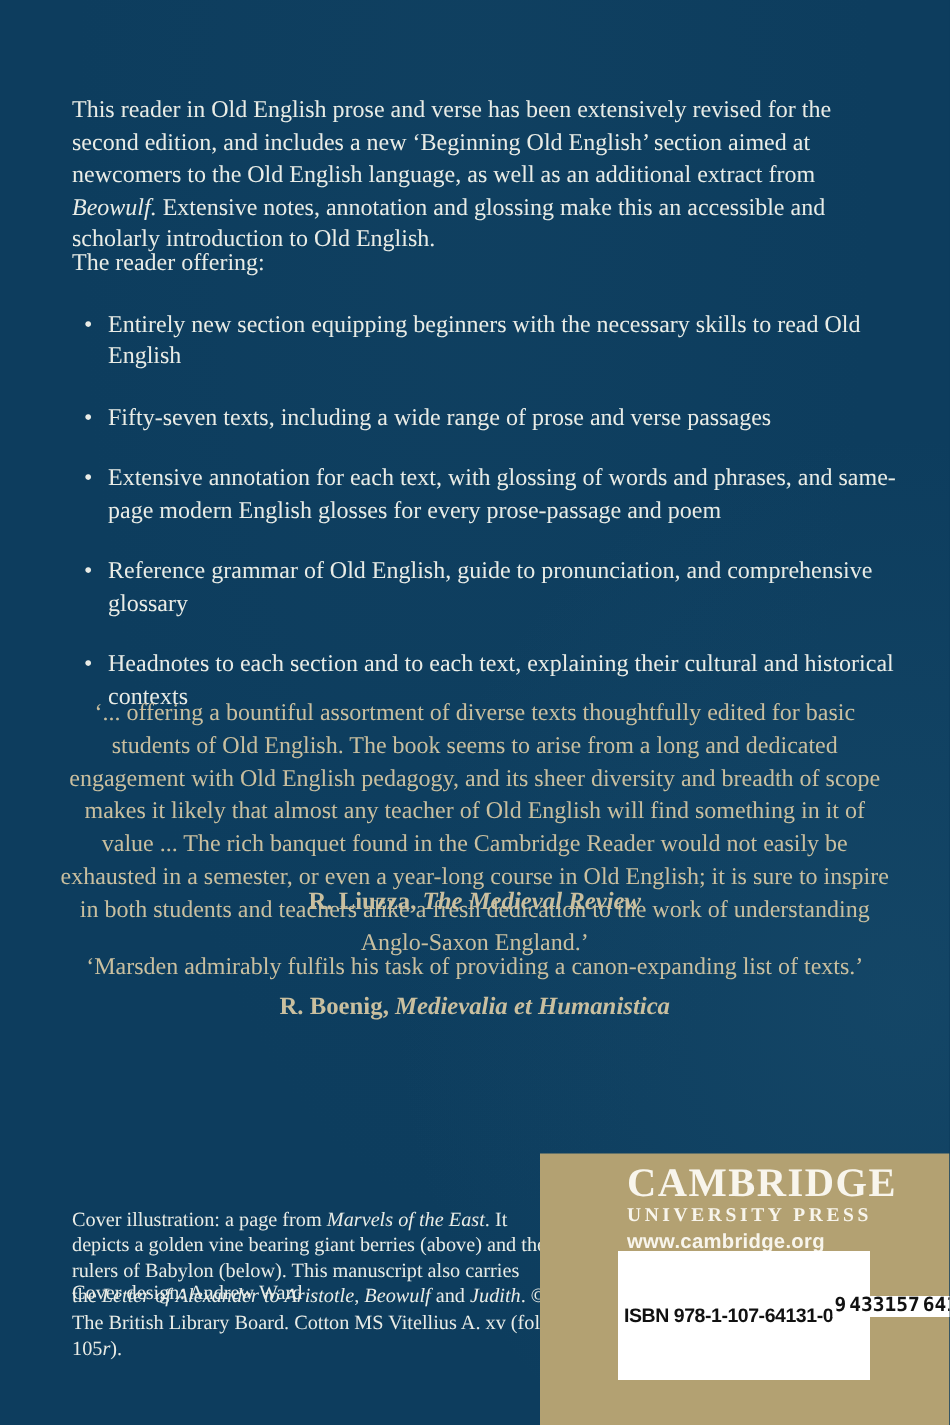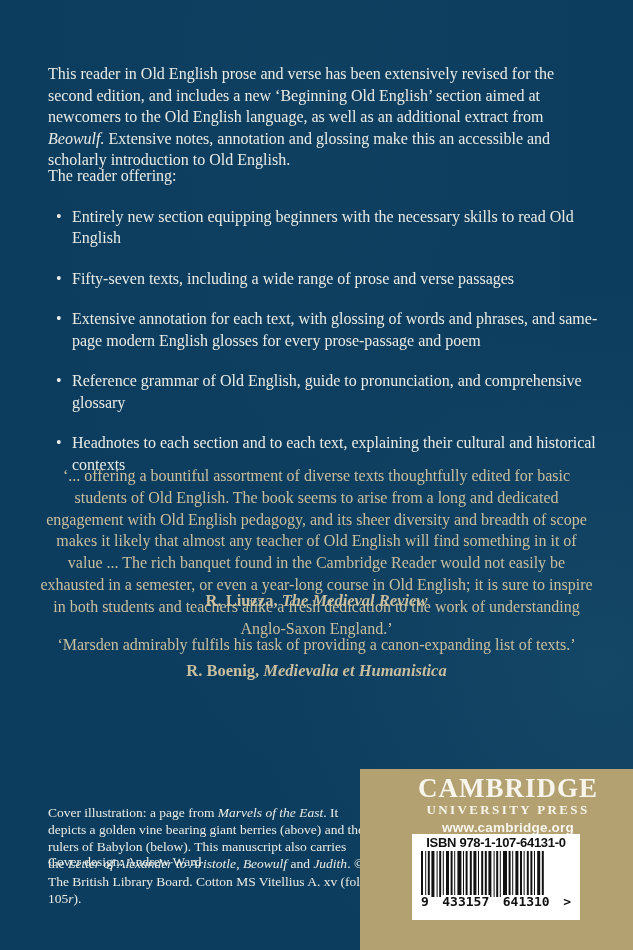--- a/index.html
+++ b/index.html
@@ -54,39 +54,38 @@
     color:#e9ece6;font-size:13.5px;line-height:17.3px;
   }
   .cover-design{
     position:absolute;left:48px;top:840px;width:318px;
     color:#e9ece6;font-size:13.5px;
   }
 
   .publisher-panel{
     position:absolute;left:360px;top:769px;right:0;bottom:0;
     background:#b3a172;
-    text-align:center;
   }
   .publisher-logo{position:absolute;left:58px;top:5px;color:#f8f5ec;}
   .publisher-name{
     font-family:"Liberation Serif","DejaVu Serif",serif;font-weight:bold;
     font-size:27px;letter-spacing:1px;line-height:28px;white-space:nowrap;
   }
   .publisher-sub{
     font-family:"Liberation Serif","DejaVu Serif",serif;font-weight:bold;
     font-size:13px;letter-spacing:2.4px;line-height:15px;white-space:nowrap;
   }
   .publisher-url{
     font-family:"Liberation Sans","DejaVu Sans",sans-serif;font-weight:bold;
     font-size:13.5px;margin-top:3px;letter-spacing:0.2px;
   }
   .barcode-box{
     position:absolute;left:52px;top:65px;width:168px;height:86px;
     background:#ffffff;color:#111111;
-    display:flex;flex-direction:column;align-items:center;
+    display:flex;flex-direction:row;align-items:center;
     padding:2px 4px;box-sizing:border-box;
   }
   .isbn-label{
     font-family:"Liberation Sans","DejaVu Sans",sans-serif;font-weight:bold;
     font-size:13px;letter-spacing:-0.3px;white-space:nowrap;line-height:14px;
   }
   .bars-svg{display:block;margin-top:1px;}
   .bars-svg rect{fill:#111111;}
   .barcode-digits{
     width:152px;display:flex;justify-content:space-between;

